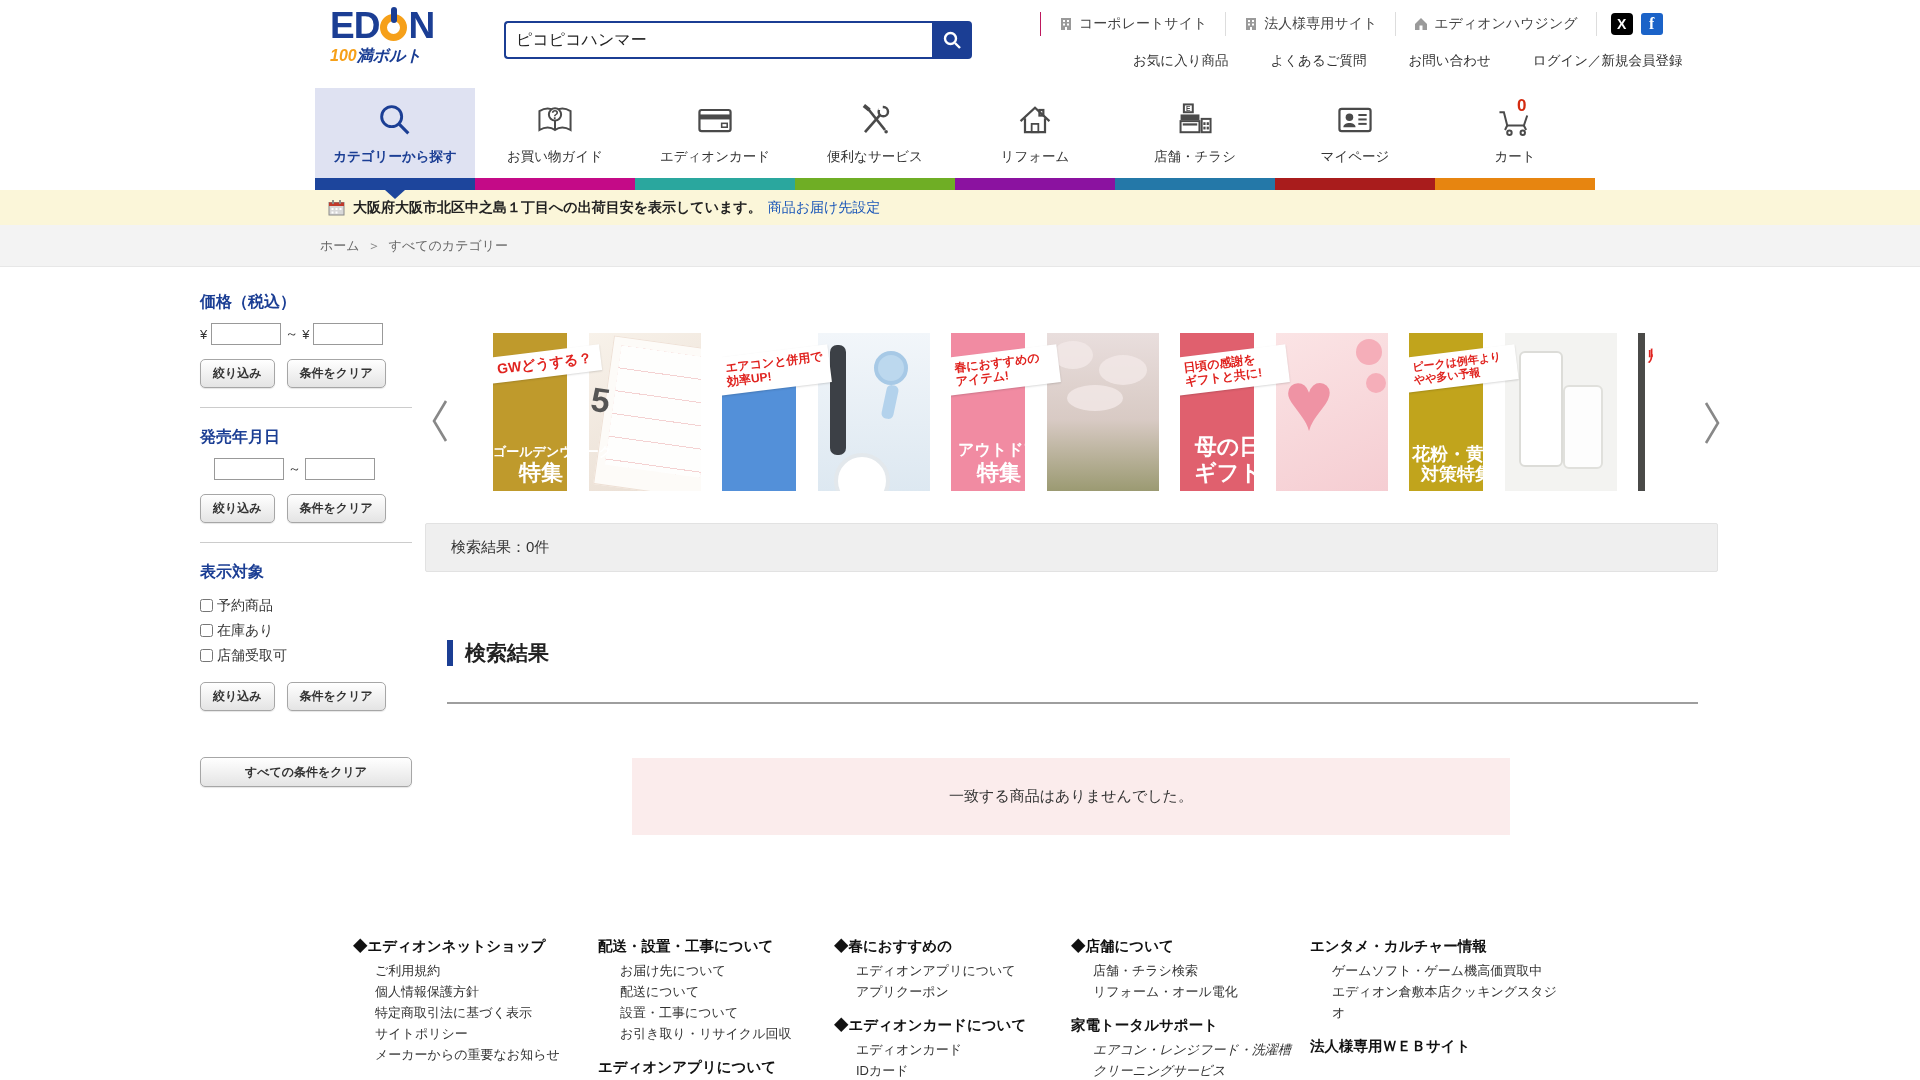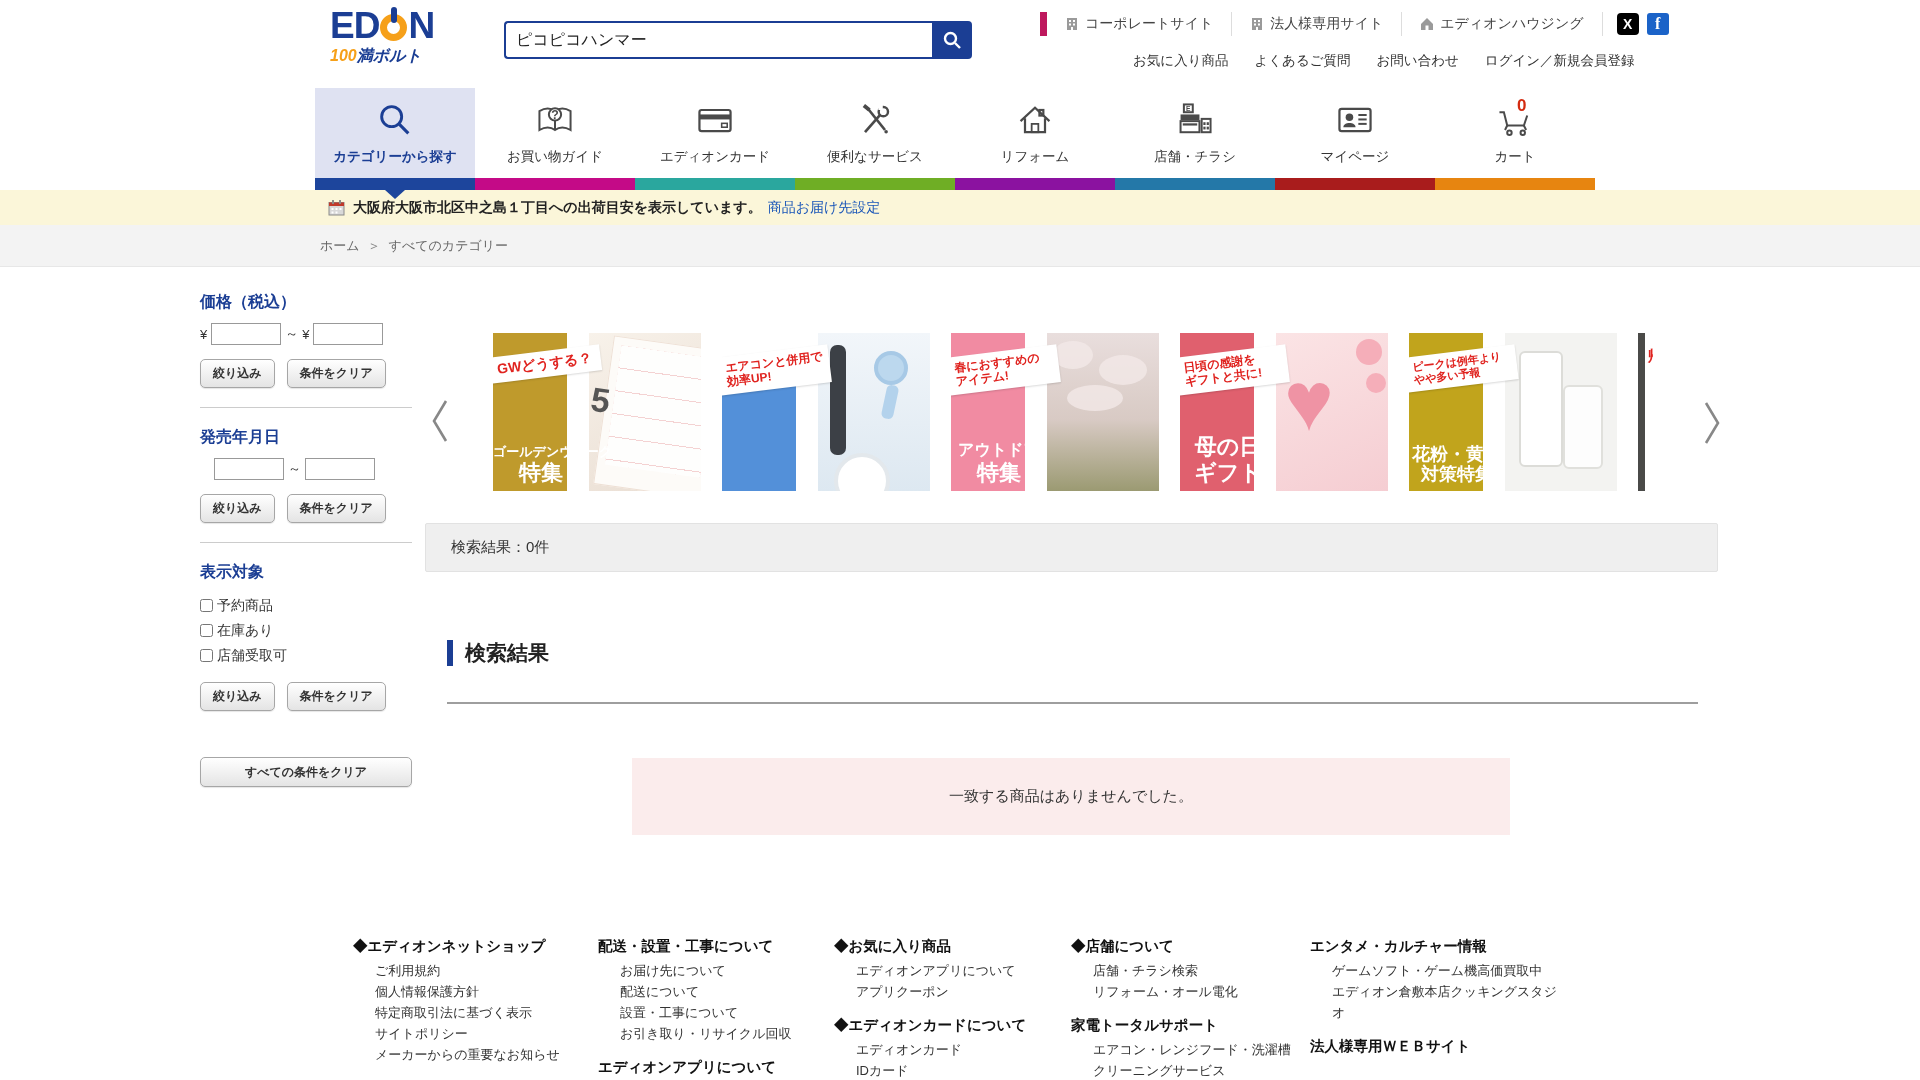--- a/index.html
+++ b/index.html
@@ -15,25 +15,25 @@
   .logo-main .pwr::after { content:""; position:absolute; left:4px; top:-14px; width:6px; height:16px; background:#1b3e94; border-radius:3px; }
   .logo-sub { font-size:16px; font-weight:800; font-style:italic; color:#1b3e94; letter-spacing:0px; margin-top:2px; }
   .logo-sub .volt { color:#f6a019; }
 
   .searchbar { position:absolute; left:470px; top:21px; width:468px; height:38px; display:flex;margin-left:34px; }
   .searchbar input { flex:1; height:38px; border:2px solid #1b3e94; border-right:none; border-radius:4px 0 0 4px; padding:0 10px; font-size:16px; color:#222; outline:none; }
   .search-btn { width:40px; height:38px; background:#1b3e94; border:none; border-radius:0 4px 4px 0; cursor:pointer; display:flex; align-items:center; justify-content:center; }
 
   .toplinks { position:absolute; left:1040px; top:10px; display:flex; align-items:center; height:28px; }
   .tl { display:flex; align-items:center; gap:6px; font-size:14px; color:#444; padding:0 18px; cursor:pointer; border-left:1px solid #ddd; height:24px; }
-  .tl:first-child { border-left:7px solid #be185d; }
+  .tl:first-child { border-left:1px solid #be185d; }
   .tl-icons { display:flex; align-items:center; gap:8px; padding:0 14px; border-left:1px solid #ddd; height:24px; }
   .xbox { width:22px; height:22px; background:#000; border-radius:4px; color:#fff; font-weight:bold; font-size:14px; display:flex; align-items:center; justify-content:center; cursor:pointer; }
   .fbox { width:22px; height:22px; background:#1b63c8; border-radius:3px; color:#fff; font-weight:bold; font-size:16px; display:flex; align-items:center; justify-content:center; cursor:pointer; font-family:"Liberation Serif",serif; }
-  .sublinks { position:absolute; left:1133px; top:52px; display:flex; gap:26px; font-size:13.5px; color:#333; }
+  .sublinks { position:absolute; left:1133px; top:52px; display:flex; gap:42px; font-size:13.5px; color:#333; }
   .sublinks span { cursor:pointer; }
 
   
   .nav { position:absolute; left:315px; top:88px; width:1280px; height:90px; display:flex; }
   .nav-item { width:160px; height:90px; display:flex; flex-direction:column; align-items:center; justify-content:flex-start; padding-top:12px; cursor:pointer; color:#4a4a4a; }
   .nav-item .nicon { width:40px; height:40px; }
   .nav-item .nlabel { font-size:13.5px; margin-top:8px; color:#333; white-space:nowrap; }
   .nav-item.active { background:#dfe2f2; color:#1b3e94; }
   .nav-item.active .nlabel { color:#1b3e94; font-weight:bold; }
   .nav-bars { position:absolute; left:315px; top:178px; width:1280px; height:12px; display:flex; }
@@ -510,34 +510,34 @@
     <div class="fcol fc2">
       <div class="fhead">配送・設置・工事について</div>
       <div class="flink">お届け先について</div>
       <div class="flink">配送について</div>
       <div class="flink">設置・工事について</div>
       <div class="flink">お引き取り・リサイクル回収</div>
       <div class="fhead fhead2">エディオンアプリについて</div>
     </div>
 
     <div class="fcol fc3">
-      <div class="fhead">◆お気に入り商品</div>
+      <div class="fhead">◆春におすすめの</div>
       <div class="flink">エディオンアプリについて</div>
       <div class="flink">アプリクーポン</div>
       <div class="fhead fhead2">◆エディオンカードについて</div>
       <div class="flink">エディオンカード</div>
       <div class="flink">IDカード</div>
     </div>
 
     <div class="fcol fc4">
       <div class="fhead">◆店舗について</div>
       <div class="flink">店舗・チラシ検索</div>
       <div class="flink">リフォーム・オール電化</div>
       <div class="fhead fhead2">家電トータルサポート</div>
-      <div class="flink" style="white-space:normal;">エアコン・レンジフード・洗濯槽クリーニングサービス</div>
+      <div class="flink" style="white-space:normal;font-style:italic;">エアコン・レンジフード・洗濯槽クリーニングサービス</div>
 
     </div>
 
     <div class="fcol fc5">
       <div class="fhead">エンタメ・カルチャー情報</div>
       <div class="flink">ゲームソフト・ゲーム機高価買取中</div>
       <div class="flink" style="white-space:normal;">エディオン倉敷本店クッキングスタジオ</div>
       <div class="fhead fhead2">法人様専用ＷＥＢサイト</div>
     </div>
 

